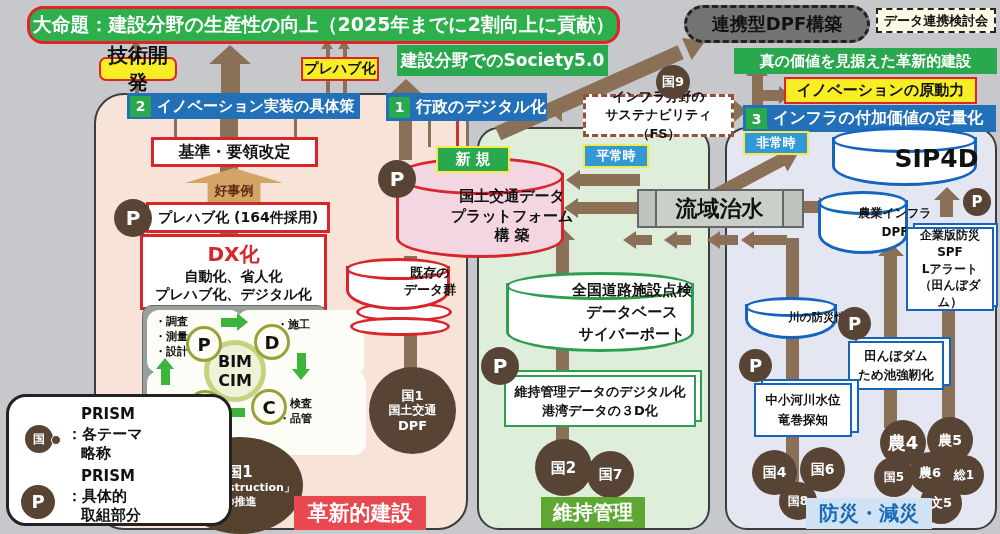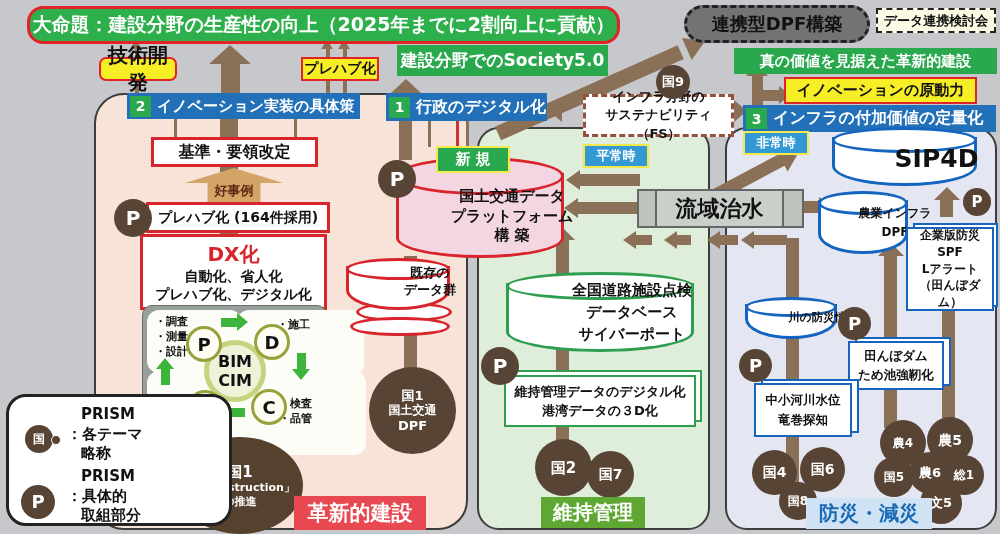--- a/index.html
+++ b/index.html
@@ -386,21 +386,21 @@
 
   <div class="abs badge" style="left:752px;top:450px;width:45px;height:45px;font-size:14px;z-index:3;">
       <span>国4</span>
     </div>
   <div class="abs badge" style="left:800px;top:447px;width:45px;height:45px;font-size:14px;z-index:3;">
       <span>国6</span>
     </div>
   <div class="abs badge" style="left:779px;top:482px;width:38px;height:38px;font-size:12px;z-index:3;">
       <span>国8</span>
     </div>
-  <div class="abs badge" style="left:880px;top:420px;width:46px;height:46px;font-size:12px;z-index:3;align-items:center;">
+  <div class="abs badge" style="left:880px;top:420px;width:46px;height:46px;font-size:18px;z-index:3;align-items:center;">
       <span>農4</span>
     </div>
   <div class="abs badge" style="left:927px;top:417px;width:46px;height:46px;font-size:14px;z-index:3;">
       <span>農5</span>
     </div>
   <div class="abs badge" style="left:874px;top:457px;width:40px;height:40px;font-size:12px;z-index:3;">
       <span>国5</span>
     </div>
   <div class="abs badge" style="left:909px;top:452px;width:42px;height:42px;font-size:13px;z-index:3;">
       <span>農6</span>

